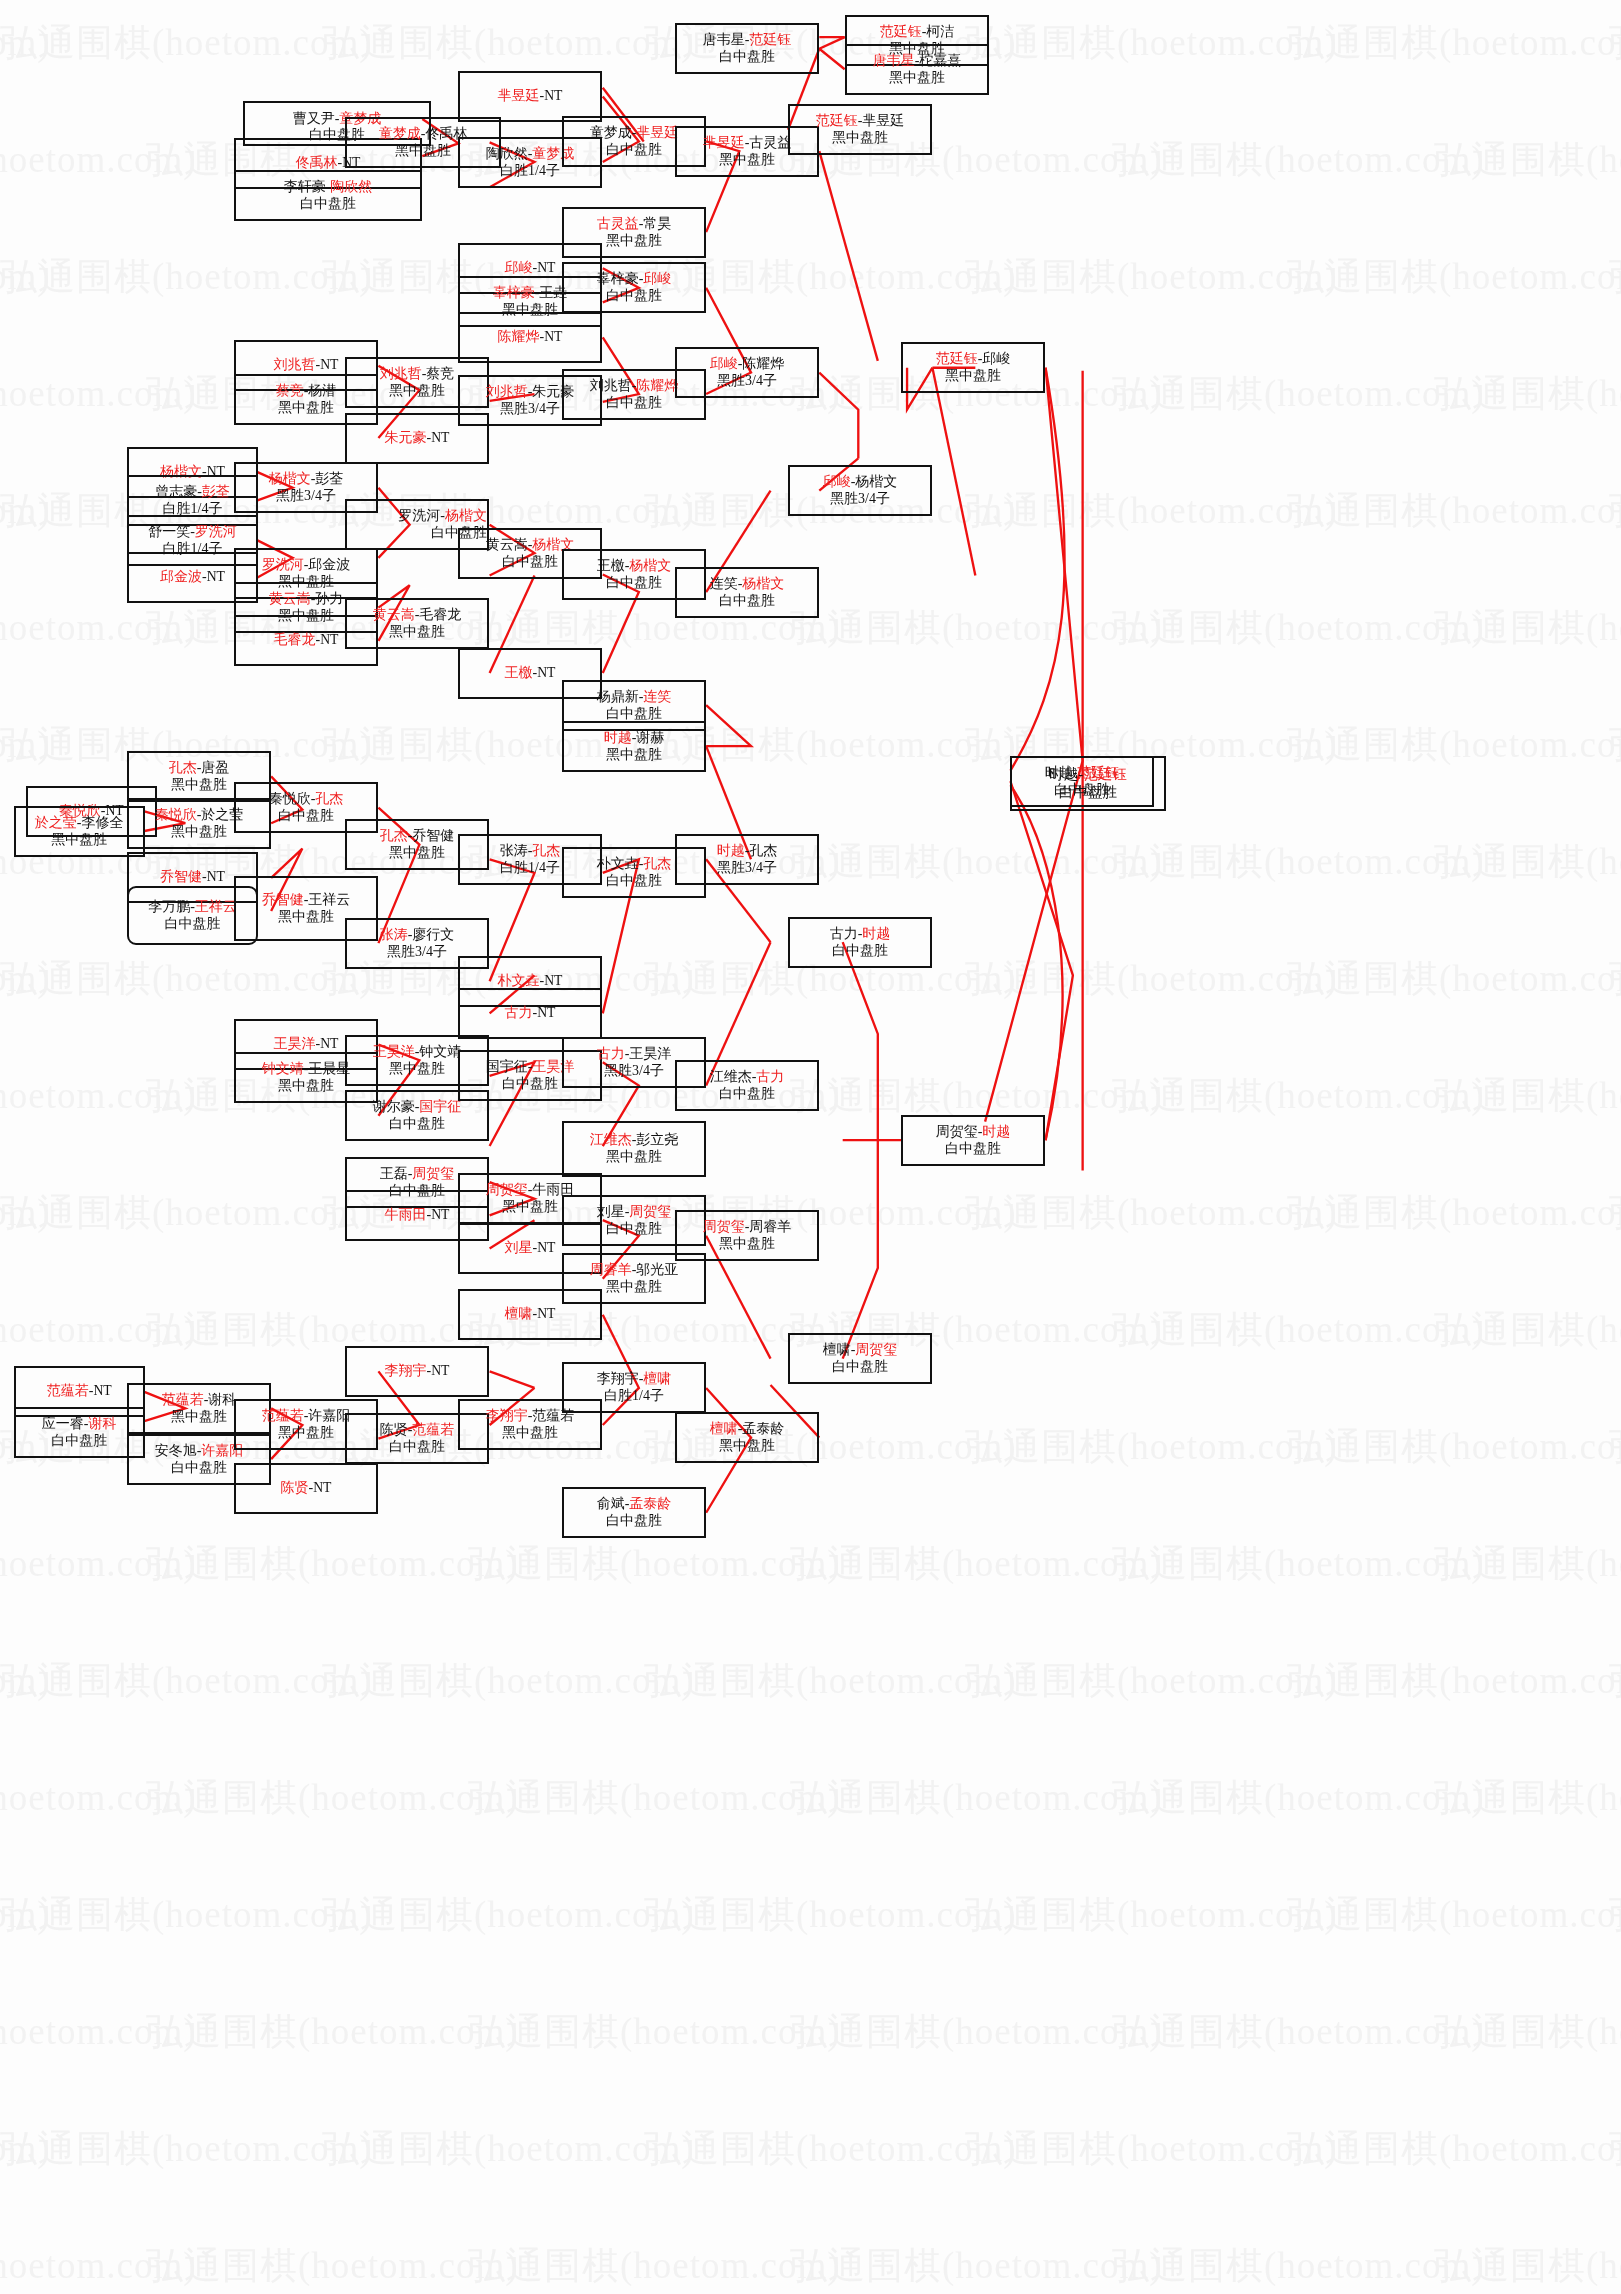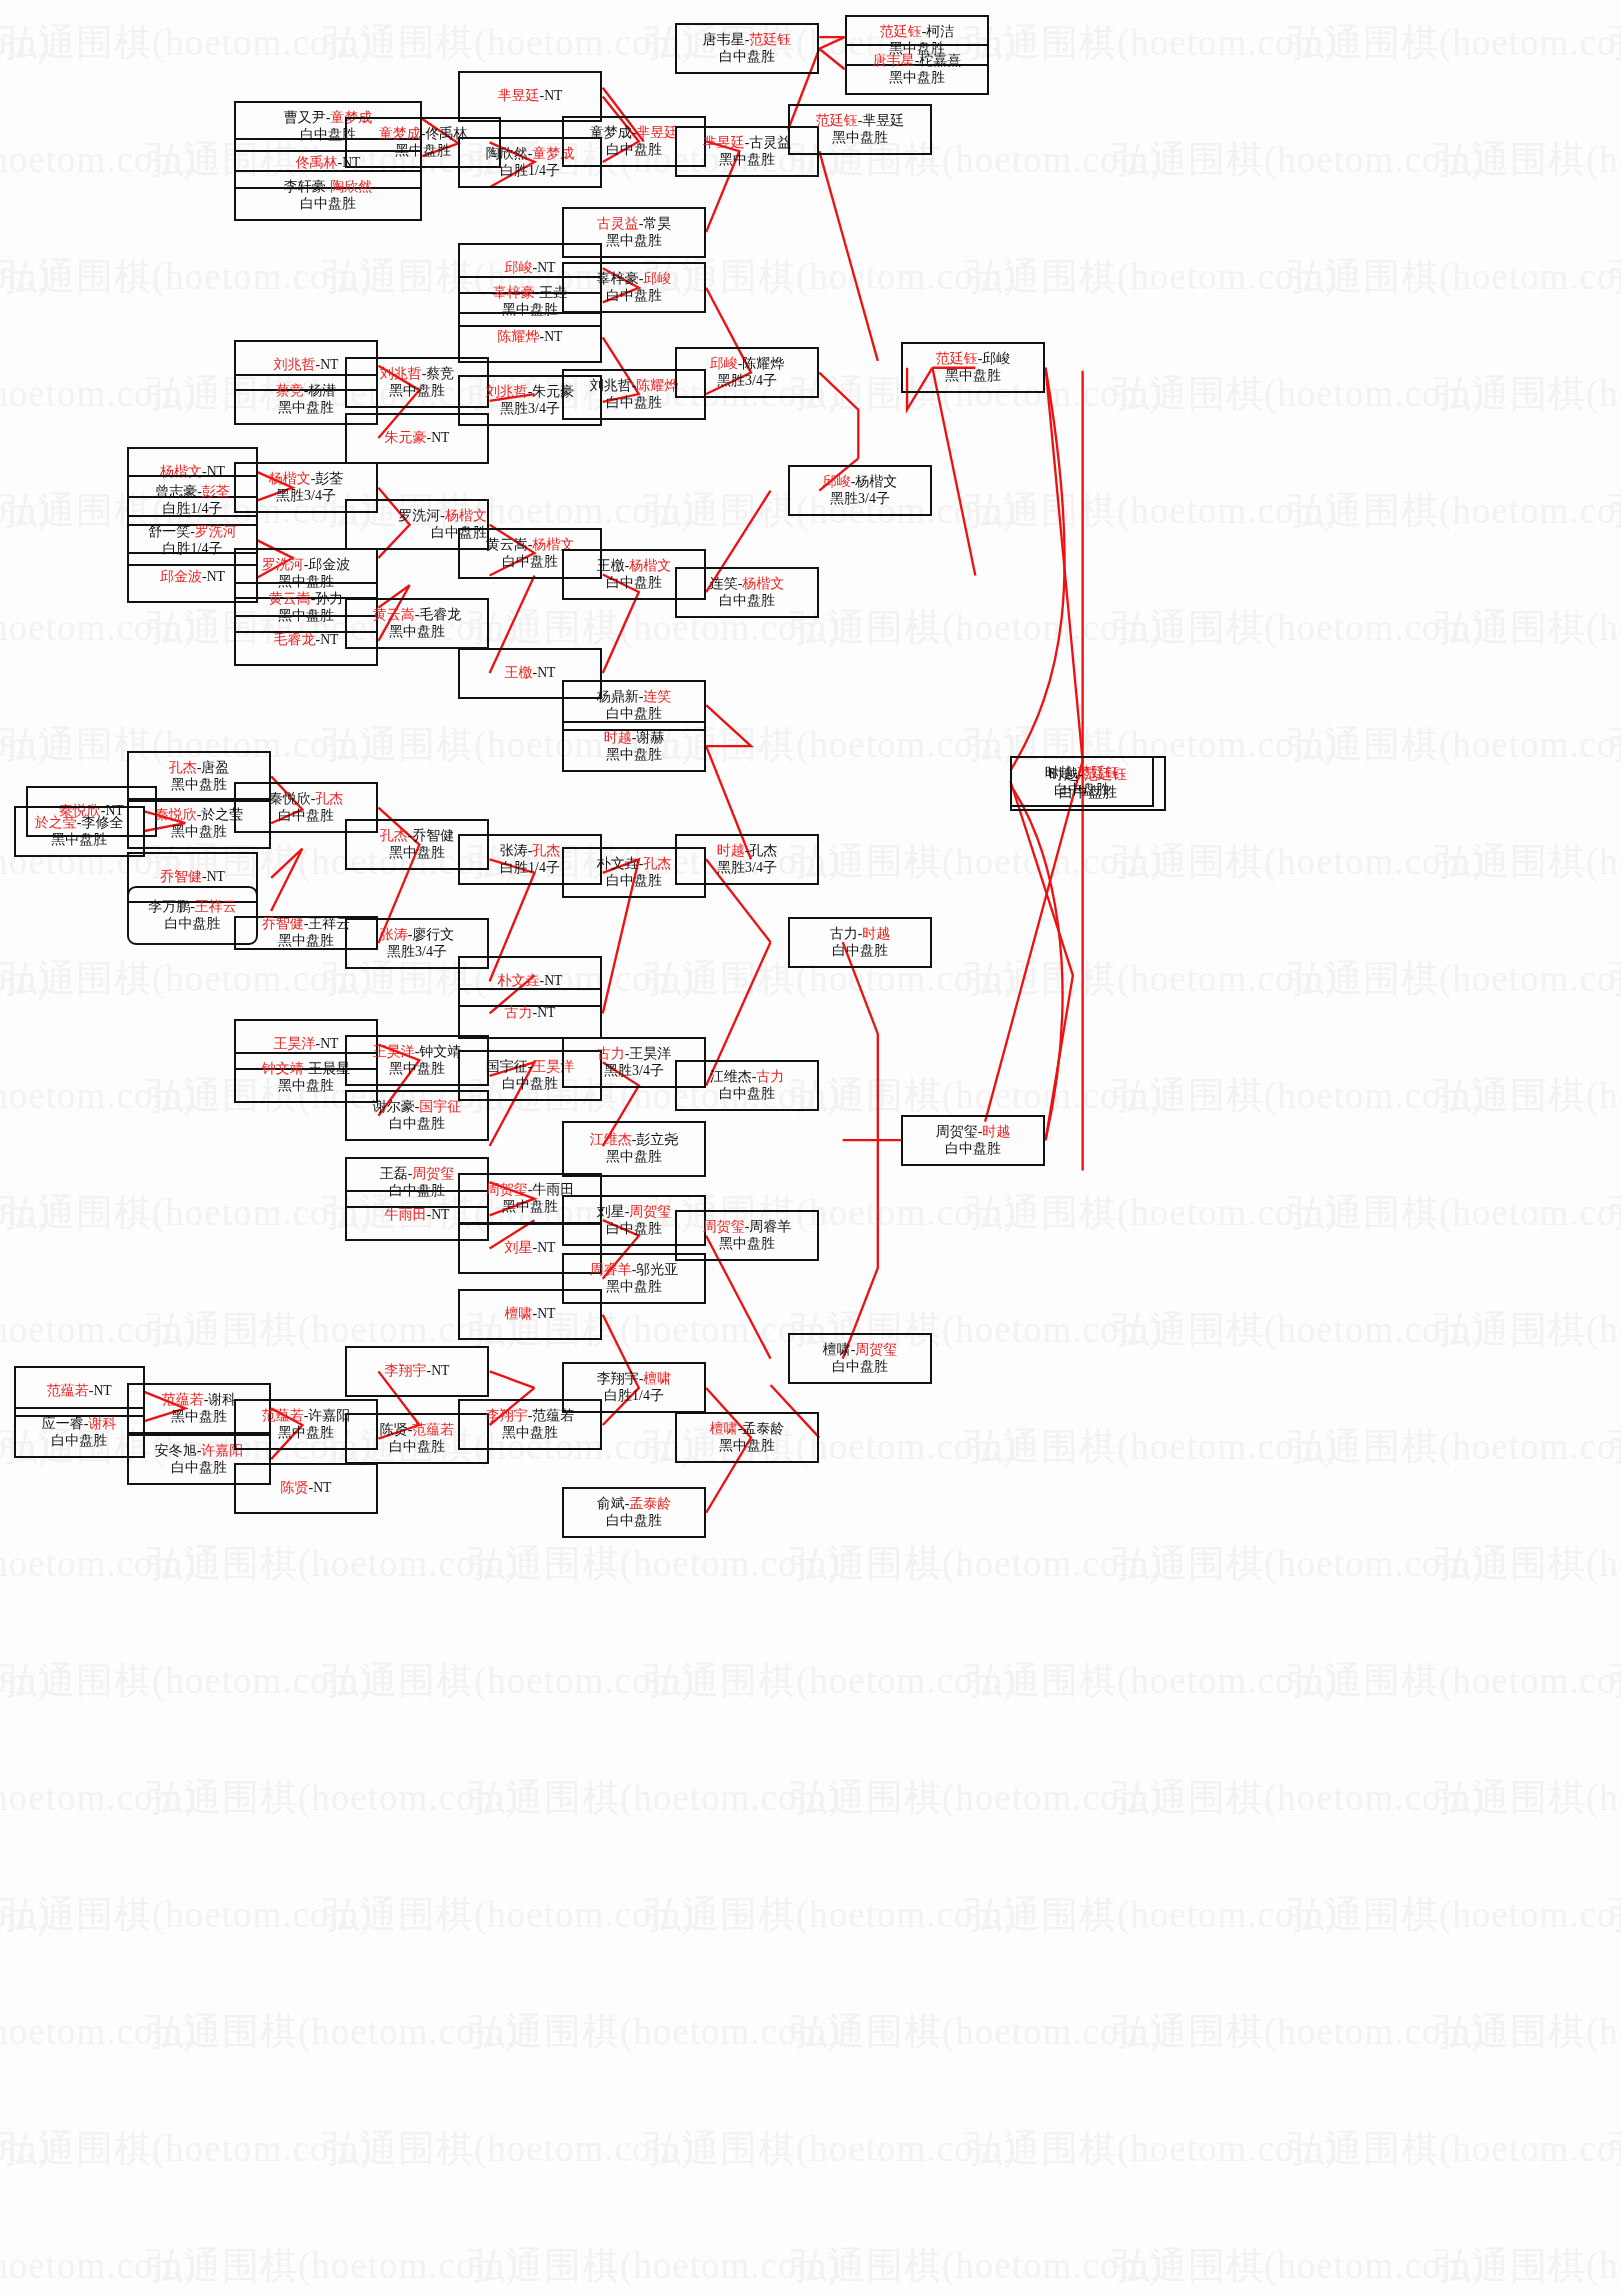--- a/index.html
+++ b/index.html
@@ -272,21 +272,21 @@
     <polyline points="840,1474 790,1420"></polyline>
 
     <polyline points="1072,377 1110,780 1010,1150"></polyline>
     <polyline points="1072,1169 1100,1000 1036,801"></polyline>
     <polyline points="1110,380 1110,1200"></polyline>
     <path d="M1072,377 C1110,600 1090,700 1036,790"></path>
     <path d="M1072,1169 C1110,1000 1080,870 1036,805"></path>
   </svg>
 
   <div id="boxes">
-      <div class="bx" style="left: 234px; top: 101px; width: 188px; height: 51px;">
+      <div class="bx" style="left: 243px; top: 101px; width: 188px; height: 45px; justify-content: flex-end;">
         <span class="ln1"><span class="l">曹又尹</span><span class="l">-</span><span class="w">童梦成</span></span>
         <span class="ln2 res">白中盘胜</span>
       </div>
       <div class="bx" style="left: 234px; top: 138px; width: 188px; height: 51px;">
         <span class="ln1"><span class="w">佟禹林</span><span class="l">-</span><span class="l nt">NT</span></span>
       </div>
       <div class="bx" style="left: 234px; top: 170px; width: 188px; height: 51px;">
         <span class="ln1"><span class="l">李轩豪</span><span class="l">-</span><span class="w">陶欣然</span></span>
         <span class="ln2 res">白中盘胜</span>
       </div>
@@ -460,21 +460,21 @@
         <span class="ln1"><span class="l">秦悦欣</span><span class="l">-</span><span class="w">孔杰</span></span>
         <span class="ln2 res">白中盘胜</span>
       </div>
       <div class="bx" style="left: 127px; top: 852px; width: 131px; height: 51px;">
         <span class="ln1"><span class="w">乔智健</span><span class="l">-</span><span class="l nt">NT</span></span>
       </div>
       <div class="bx" style="left: 127px; top: 886px; width: 131px; height: 59px; border-radius: 9px;">
         <span class="ln1"><span class="l">李万鹏</span><span class="l">-</span><span class="w">王祥云</span></span>
         <span class="ln2 res">白中盘胜</span>
       </div>
-      <div class="bx" style="left: 234px; top: 916px; width: 144px; height: 34px;">
+      <div class="bx" style="left: 234px; top: 876px; width: 144px; height: 65px;">
         <span class="ln1"><span class="w">乔智健</span><span class="l">-</span><span class="l">王祥云</span></span>
         <span class="ln2 res">黑中盘胜</span>
       </div>
       <div class="bx" style="left: 345px; top: 819px; width: 144px; height: 51px;">
         <span class="ln1"><span class="w">孔杰</span><span class="l">-</span><span class="l">乔智健</span></span>
         <span class="ln2 res">黑中盘胜</span>
       </div>
       <div class="bx" style="left: 345px; top: 918px; width: 144px; height: 51px;">
         <span class="ln1"><span class="w">张涛</span><span class="l">-</span><span class="l">廖行文</span></span>
         <span class="ln2 res">黑胜3/4子</span>

